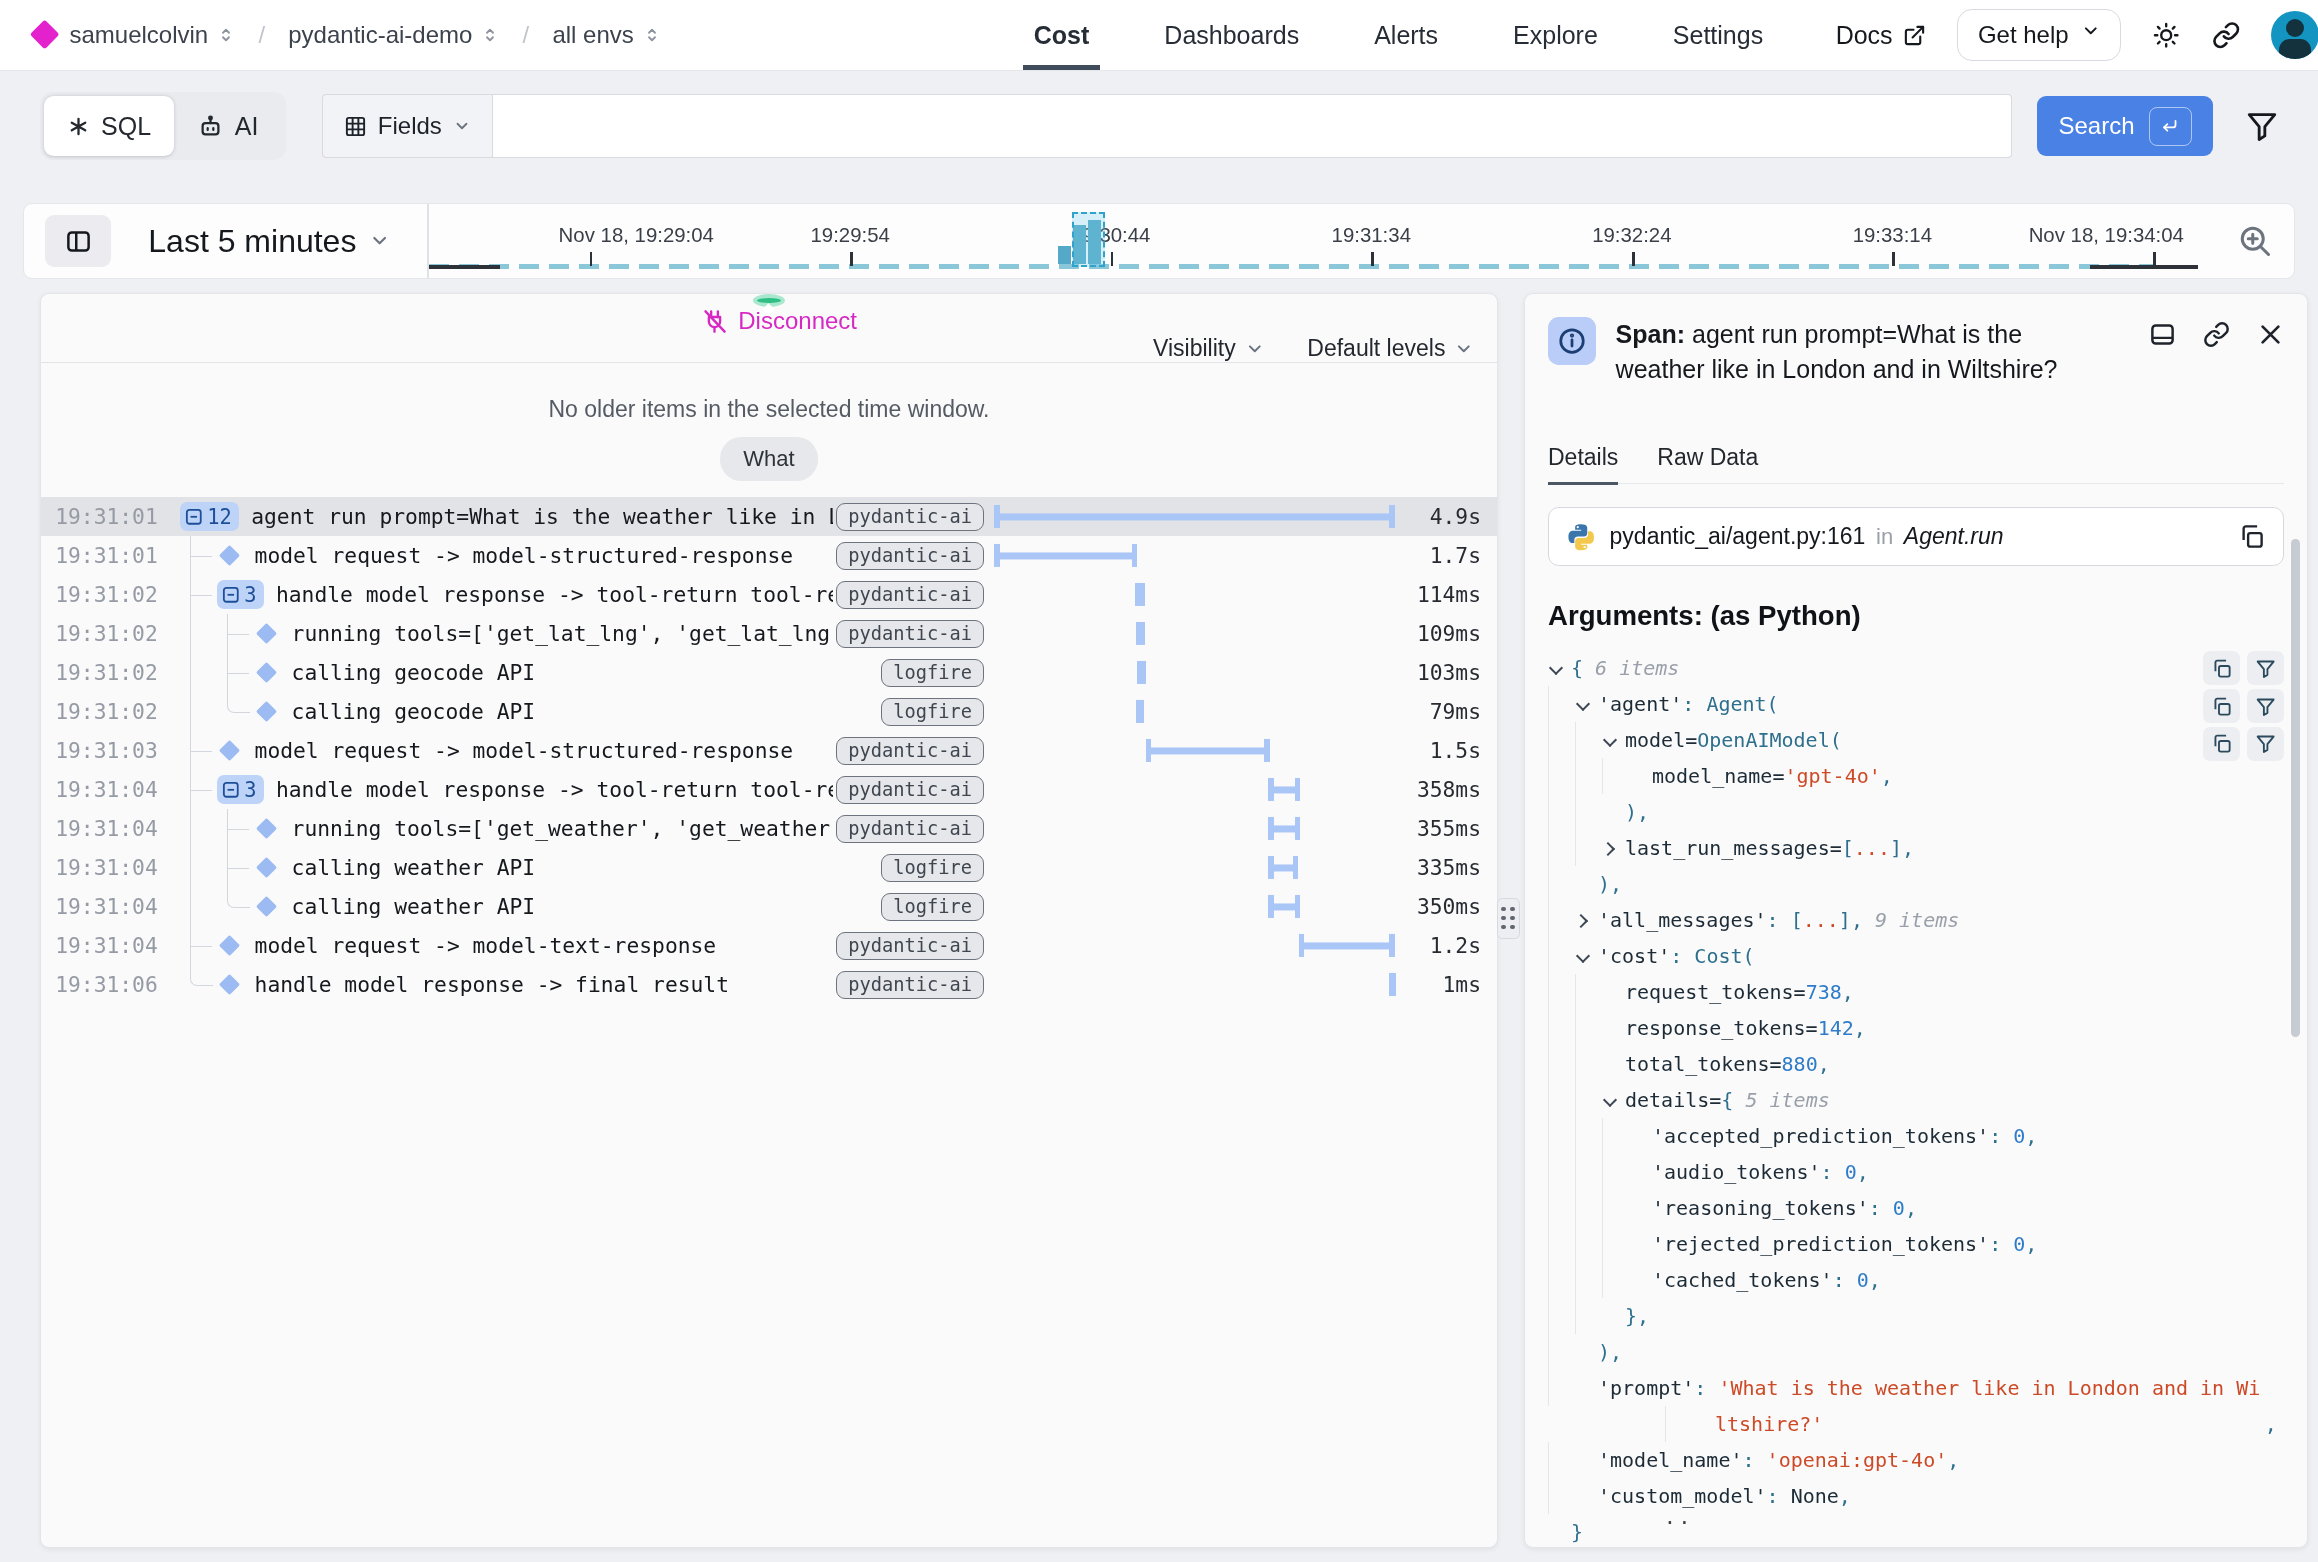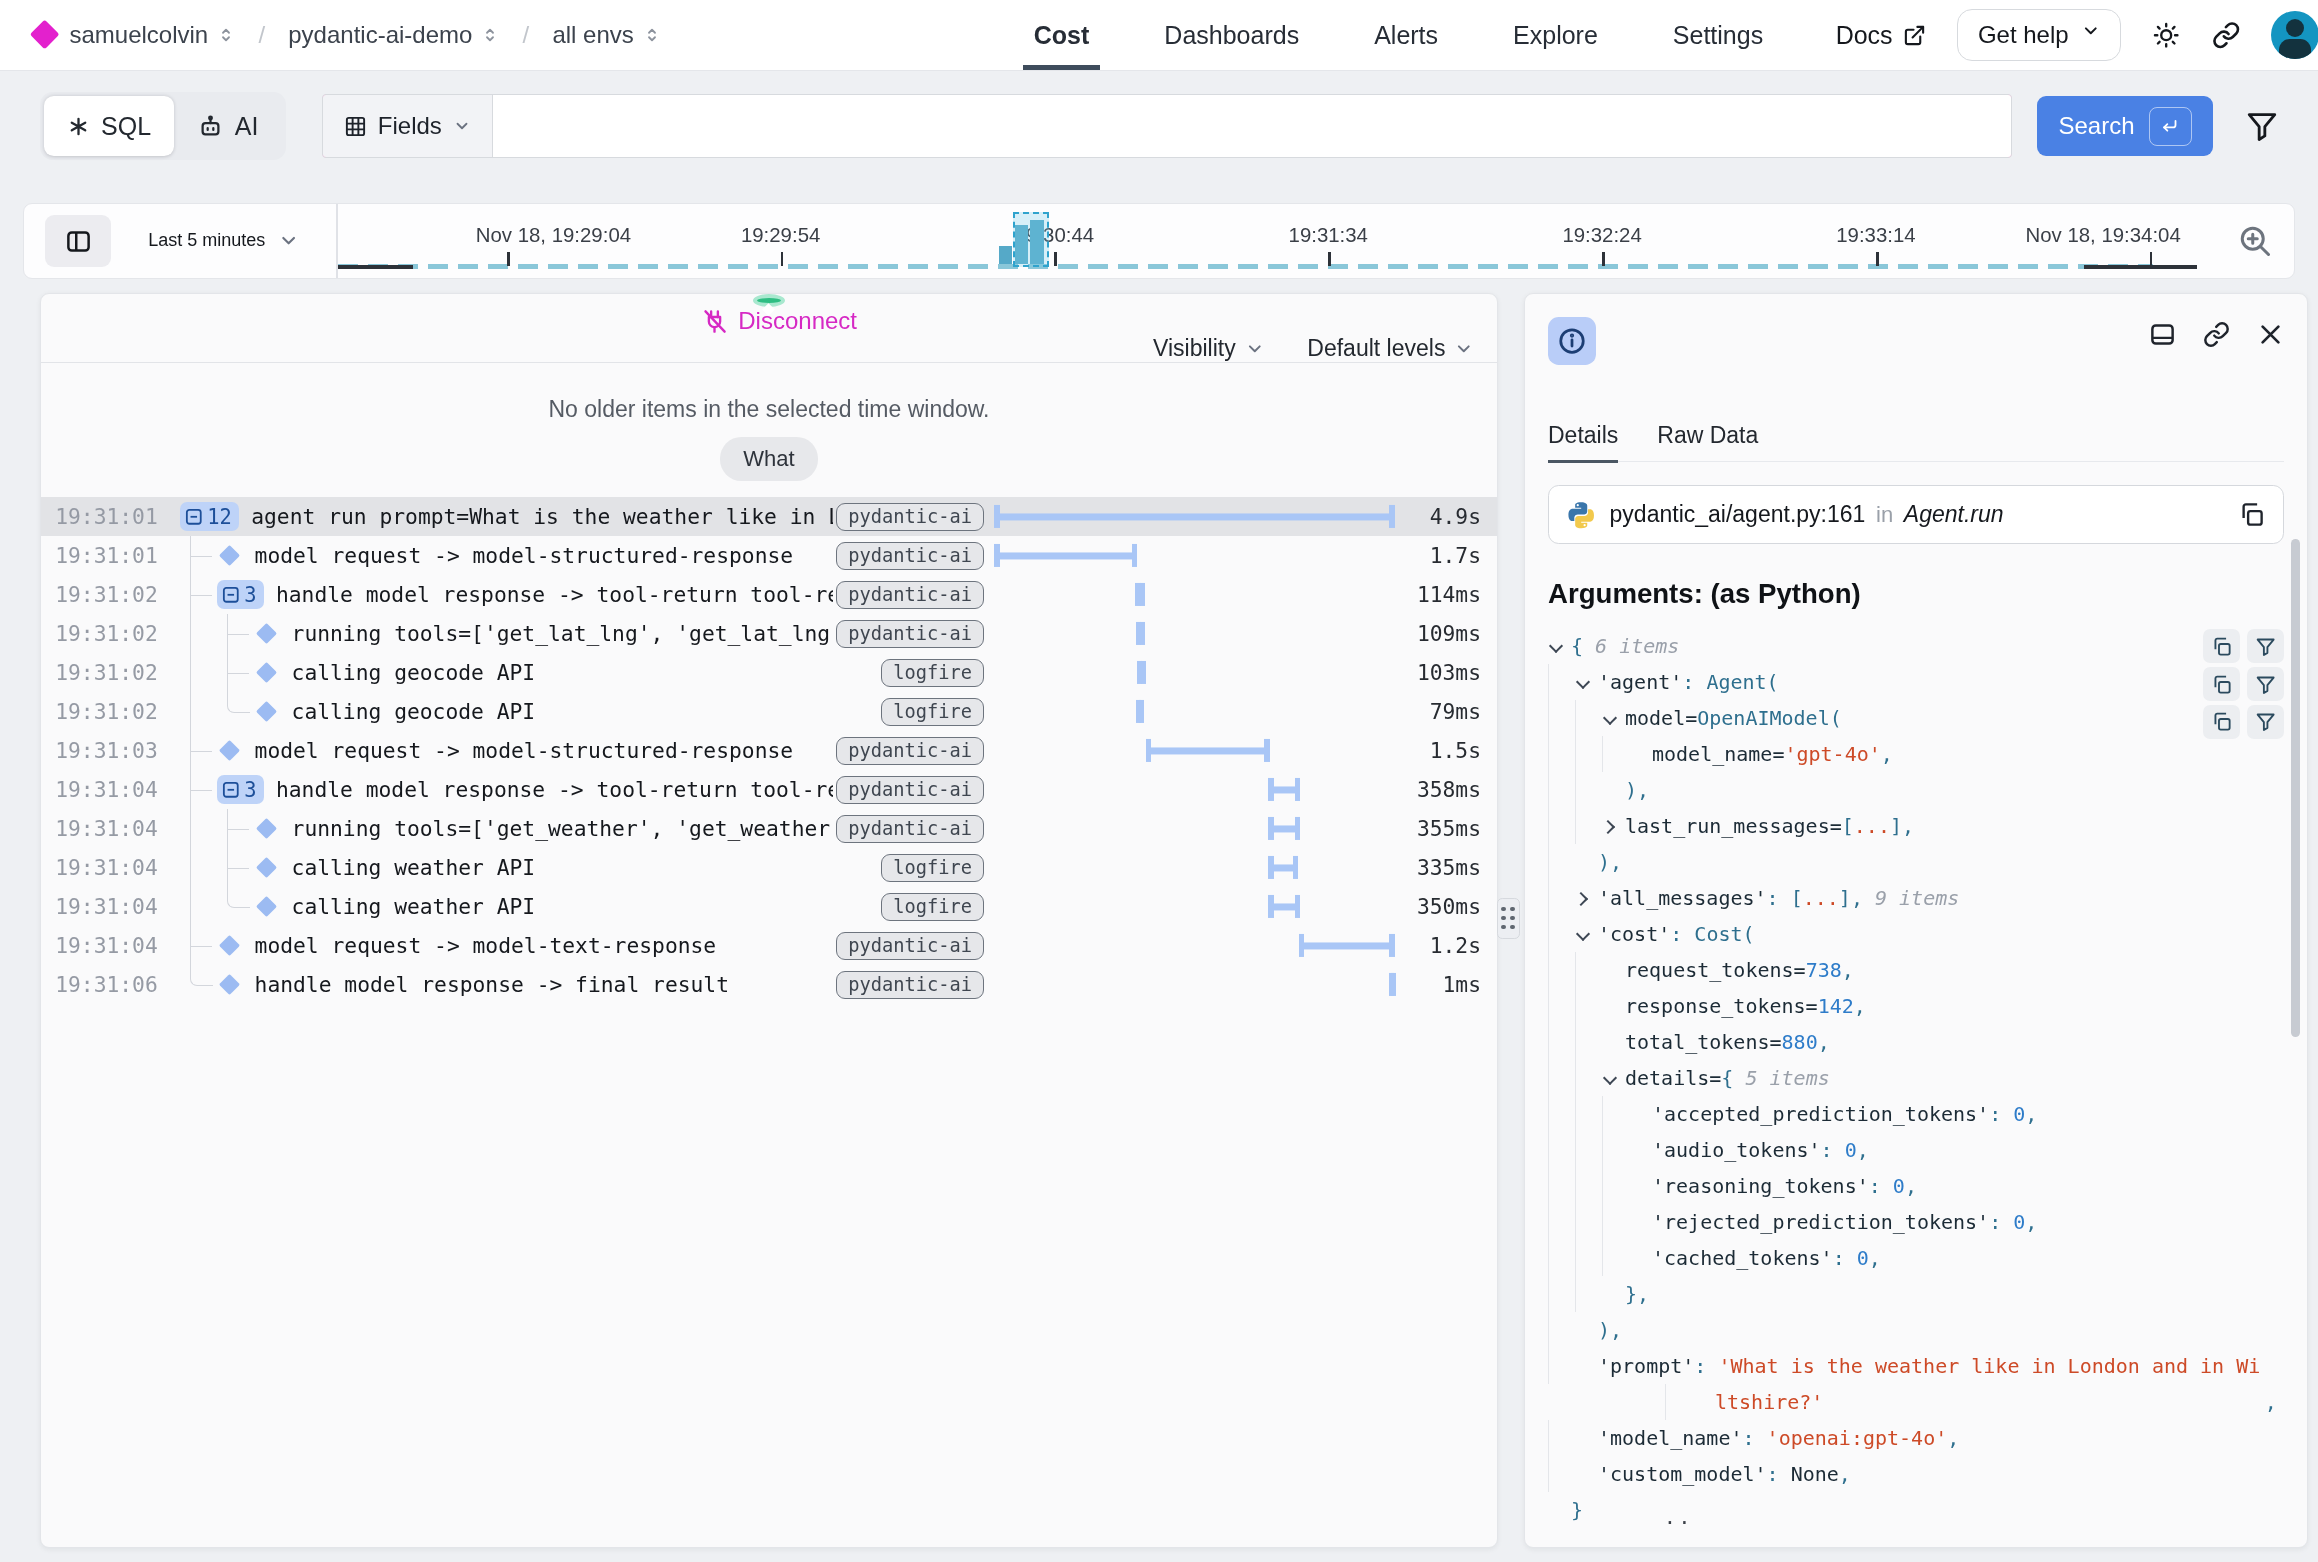--- a/index.html
+++ b/index.html
@@ -41,21 +41,21 @@
     border:none; border-radius:9px; height:60px; padding:0 21.3px; cursor:pointer; }
   .enter-chip { display:flex; align-items:center; justify-content:center; width:43px; height:39px;
     border:1.8px solid rgba(255,255,255,.55); border-radius:8px; }
   .funnel-big { margin-left:32px; color:#15181d; cursor:pointer; }
 
   
   .timebar { position:absolute; left:23px; top:203px; width:2272px; height:76px; background:#fdfdfe;
     border:1.8px solid #e4e6ea; border-radius:9px; display:flex; align-items:center; }
   .panel-toggle { width:66px; height:52px; background:#ececf0; border-radius:9px; margin-left:21.3px;
     display:flex; align-items:center; justify-content:center; color:#15181d; cursor:pointer; }
-  .range-select { display:flex; align-items:center; gap:12.4px; font-size:18px; color:#15181d; margin-left:37px; cursor:pointer; }
+  .range-select { display:flex; align-items:center; gap:12.4px; font-size:32px; color:#15181d; margin-left:37px; cursor:pointer; }
   .tb-divider { width:1.8px; height:100%; background:#e0e2e7; margin-left:37px; }
   .timeline { position:relative; flex:1; height:100%; margin-right:14.2px; }
   .tl-label { position:absolute; top:19.6px; font-size:20.4px; color:#3a3f47; white-space:nowrap; }
   .tl-dash { position:absolute; left:0; right:62px; bottom:9px; height:5.3px;
     background:repeating-linear-gradient(90deg,#8ac7d9 0 19.6px, transparent 19.6px 30px); }
   .tl-end { position:absolute; bottom:9px; height:3.6px; background:#2d3239; }
   .tl-tick { position:absolute; bottom:12.4px; width:2.7px; height:13.3px; background:#2d3239; }
   .histo-bar { position:absolute; width:11.6px; background:#55a9c8; bottom:14.2px; }
   .histo-sel { position:absolute; bottom:10.7px; border:2.7px dashed #2fa3cd; background:rgba(120,205,232,.28); }
   .zoom-icon { color:#6d747e; margin:0 21.3px 0 7.1px; cursor:pointer; }
@@ -583,20 +583,24 @@
 <section class="panel right-panel">
   <div class="rp-inner">
     <div class="span-head">
       <span class="info-chip">
         <svg width="30" height="30" viewBox="0 0 24 24" fill="none" stroke="currentColor" stroke-width="2.2" stroke-linecap="round">
             <circle cx="12" cy="12" r="9"></circle>
             <path d="M12 11v5"></path>
             <circle cx="12" cy="7.6" r="0.6" fill="currentColor"></circle>
           </svg>
       </span>
+      <div class="span-title">
+        <b>Span:</b>
+        <span>agent run prompt=What is the weather like in London and in Wiltshire?</span>
+      </div>
       <div class="span-head-icons">
         <svg width="27" height="27" viewBox="0 0 24 24" fill="none" stroke="currentColor" stroke-width="2.2" stroke-linejoin="round">
             <rect x="3" y="4" width="18" height="16" rx="3"></rect>
             <path d="M3 15h18"></path>
           </svg>
         <svg width="27" height="27" viewBox="0 0 24 24" fill="none" stroke="currentColor" stroke-width="2.2" stroke-linecap="round" stroke-linejoin="round">
             <path d="M10 13a5 5 0 0 0 7.54.54l3-3a5 5 0 0 0-7.07-7.07l-1.72 1.71"></path>
             <path d="M14 11a5 5 0 0 0-7.54-.54l-3 3a5 5 0 0 0 7.07 7.07l1.71-1.71"></path>
           </svg>
         <svg width="27" height="27" viewBox="0 0 24 24" fill="none" stroke="currentColor" stroke-width="2.4" stroke-linecap="round">

